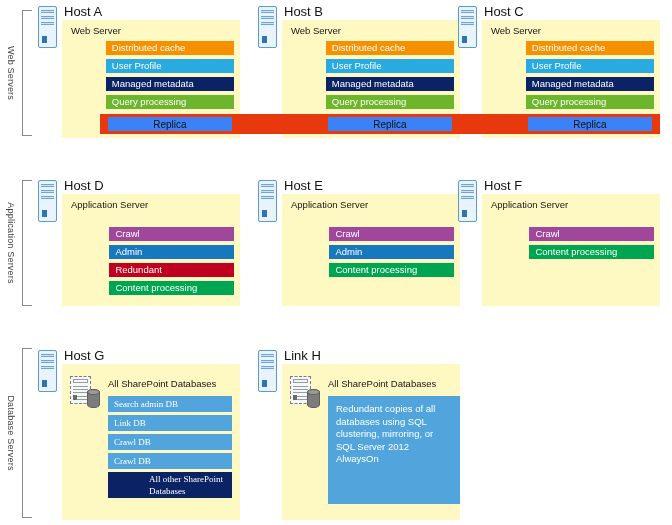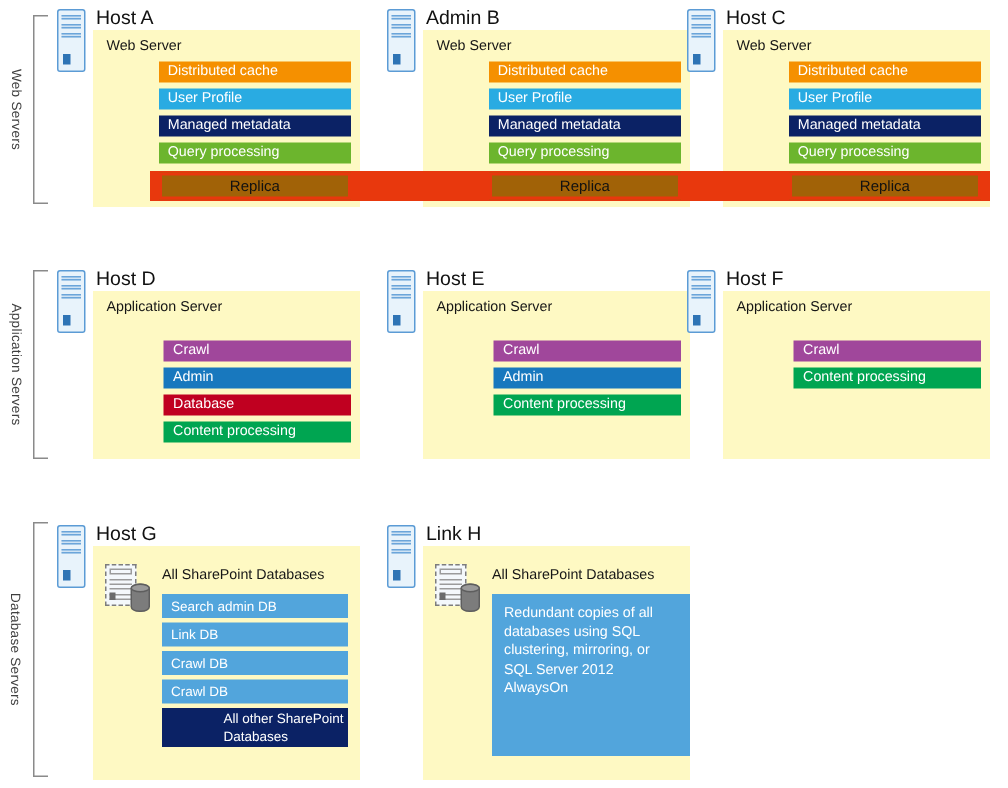--- a/index.html
+++ b/index.html
@@ -143,21 +143,21 @@
   .partition-label {
     position: absolute;
     color: #ffffff;
     font-size: 9.5px;
     line-height: 14px;
     white-space: nowrap;
     text-align: center;
   }
   .replica {
     position: absolute;
-    background: #a16207;
+    background: #3b82f6;
     border: 2px solid #e8380d;
     box-sizing: border-box;
     color: #111111;
     font-size: 10px;
     line-height: 16px;
     text-align: center;
     white-space: nowrap;
     z-index: 6;
   }
 
@@ -289,21 +289,21 @@
         <div class="bar" style="background: rgb(11, 34, 101);">Managed metadata</div>
         <div class="bar" style="background: rgb(108, 181, 45);">Query processing</div>
       </div>
     </div>
     <div class="tower" style="left: 258px; top: 6px;">
       <div class="slot s1"></div>
       <div class="slot s2"></div>
       <div class="slot s3"></div>
       <div class="led"></div>
     </div>
-    <div class="host-title" style="position: absolute; left: 284px; top: 4px;">Admin B</div>
+    <div class="host-title" style="position: absolute; left: 284px; top: 4px;">Host B</div>
     <div class="panel" style="position: absolute; left: 282px; top: 20px; width: 178px; height: 118px;">
       <div class="panel-title">Web Server</div>
       <div class="bars" style="top: 21px; width: 128.16px;">
         <div class="bar" style="background: rgb(245, 144, 0);">Distributed cache</div>
         <div class="bar" style="background: rgb(41, 171, 226);">User Profile</div>
         <div class="bar" style="background: rgb(11, 34, 101);">Managed metadata</div>
         <div class="bar" style="background: rgb(108, 181, 45);">Query processing</div>
       </div>
     </div>
     <div class="tower" style="left: 458px; top: 6px;">
@@ -338,21 +338,21 @@
       <div class="slot s2"></div>
       <div class="slot s3"></div>
       <div class="led"></div>
     </div>
     <div class="host-title" style="position: absolute; left: 64px; top: 178px;">Host D</div>
     <div class="panel" style="position: absolute; left: 62px; top: 194px; width: 178px; height: 112px;">
       <div class="panel-title">Application Server</div>
       <div class="bars" style="top: 33px; width: 124.6px;">
         <div class="bar" style="background: rgb(160, 71, 155);">Crawl</div>
         <div class="bar" style="background: rgb(24, 120, 190);">Admin</div>
-        <div class="bar" style="background: rgb(192, 0, 32);">Database</div>
+        <div class="bar" style="background: rgb(192, 0, 32);">Redundant</div>
         <div class="bar" style="background: rgb(0, 165, 81);">Content processing</div>
       </div>
     </div>
     <div class="tower" style="left: 258px; top: 180px;">
       <div class="slot s1"></div>
       <div class="slot s2"></div>
       <div class="slot s3"></div>
       <div class="led"></div>
     </div>
     <div class="host-title" style="position: absolute; left: 284px; top: 178px;">Host E</div>
@@ -398,21 +398,21 @@
           <div class="ln" style="top: 9px;"></div>
           <div class="ln" style="top: 12.2px;"></div>
           <div class="ln" style="top: 15.4px;"></div>
           <div class="ln" style="top: 18.6px;"></div>
           <div class="ln" style="top: 21.8px;"></div>
           <div class="blk"></div>
         </div>
         <div class="cyl"></div>
       </div>
       <div class="db-title" style="left: 46px; top: 14px;">All SharePoint Databases</div>
-      <div class="dbbars" style="left: 46px; top: 32px; width: 124px;">
+      <div class="dbbars" style="left: 46px; top: 32px; width: 124px; font-family: Liberation Serif, serif;">
         <div class="dbbar">Search admin DB</div>
         <div class="dbbar">Link DB</div>
         <div class="dbbar">Crawl DB</div>
         <div class="dbbar">Crawl DB</div>
         <div class="dbbar navy tall">All other SharePoint Databases</div>
       </div>
     </div>
     <div class="tower" style="left: 258px; top: 350px;">
       <div class="slot s1"></div>
       <div class="slot s2"></div>

